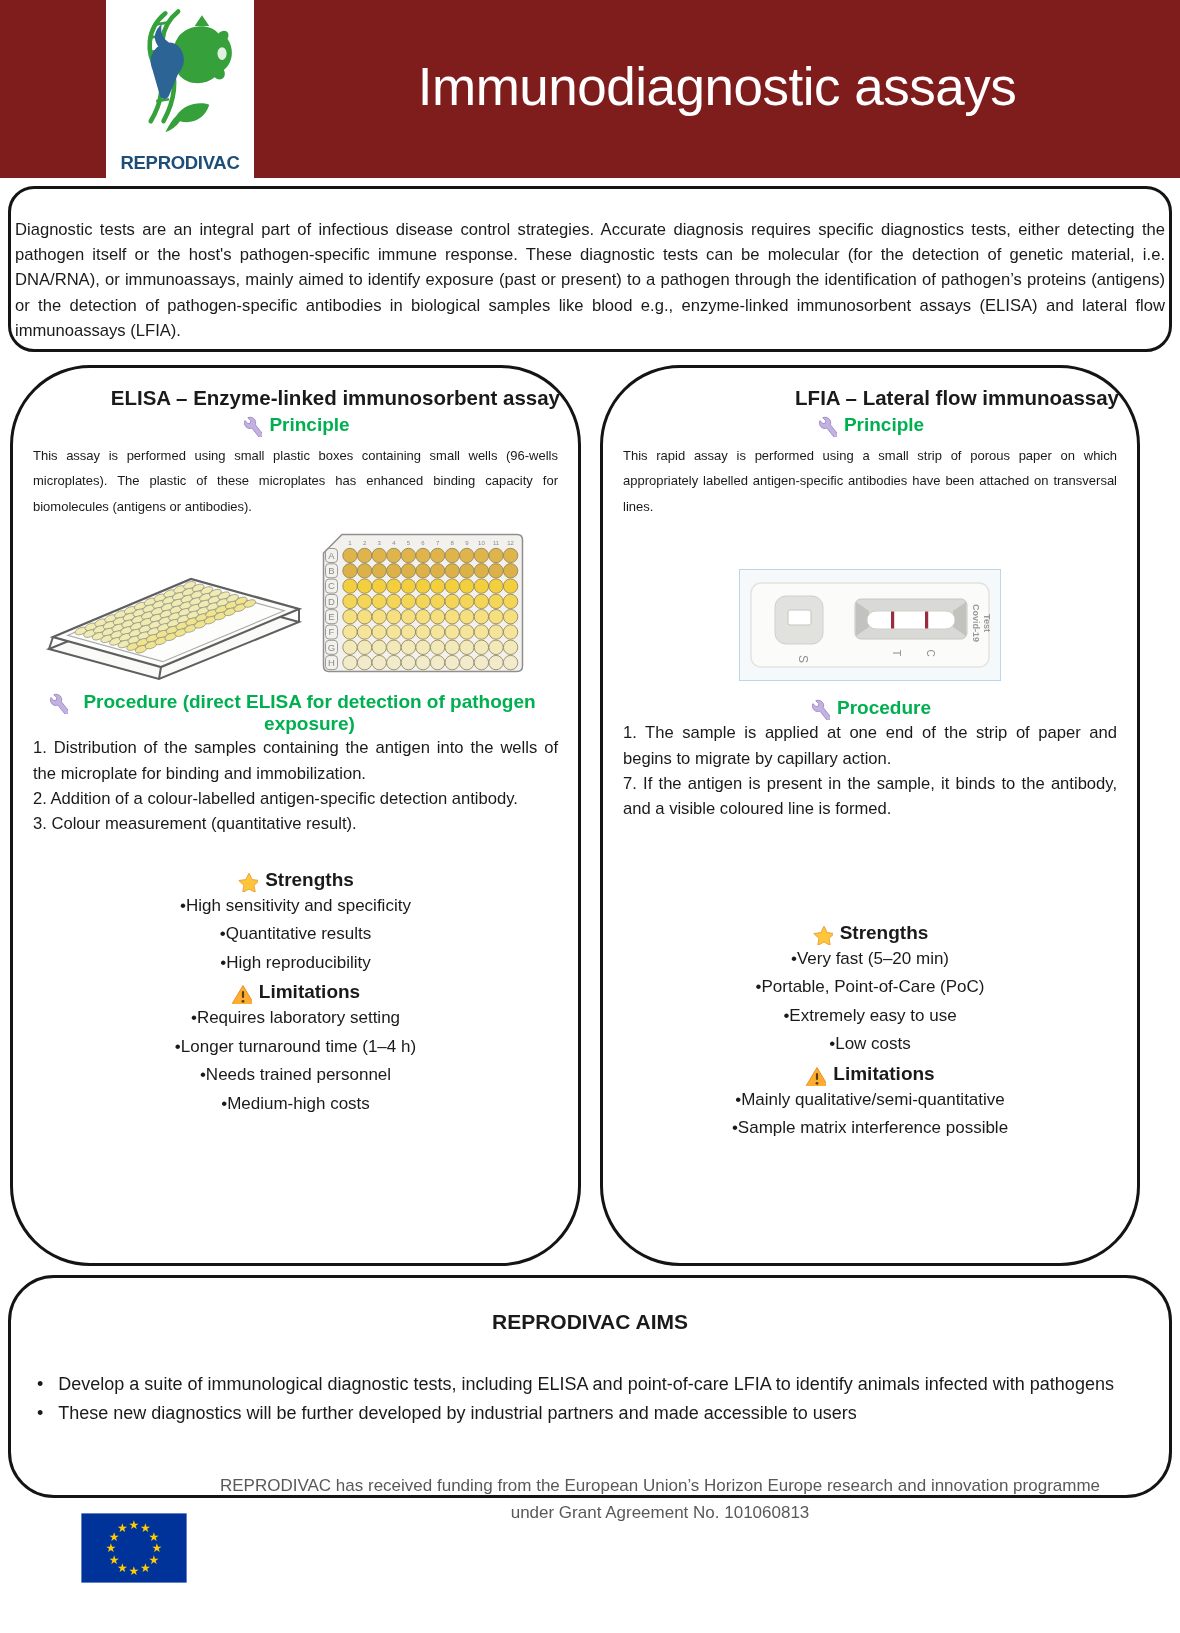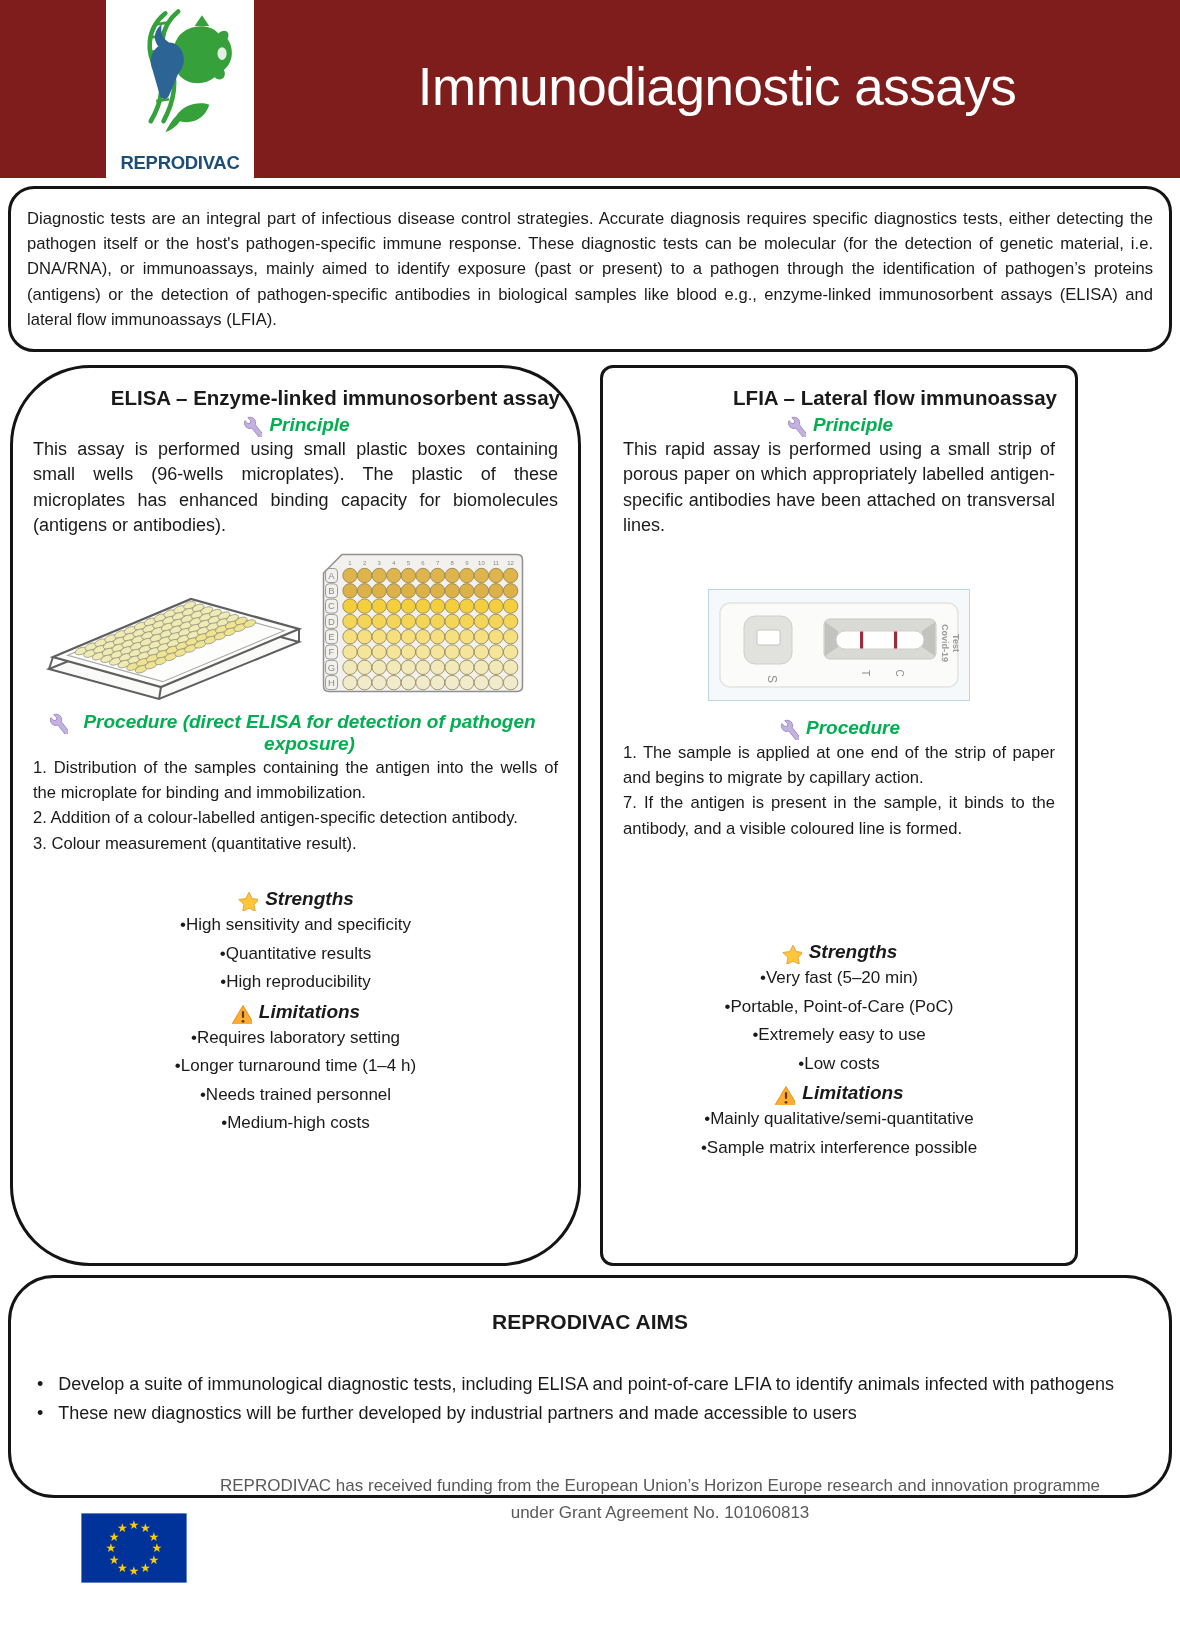--- a/index.html
+++ b/index.html
@@ -12,33 +12,33 @@
             display:flex;flex-direction:column;align-items:center;}
   .logo-art{width:116px;height:128px;margin-top:6px;}
   .logo-text{font-size:18.5px;font-weight:800;color:#1C4E79;letter-spacing:-0.3px;margin-top:18px;}
   .header-title{position:absolute;left:254px;top:0;right:0;height:172px;display:flex;
                 align-items:center;justify-content:center;color:#fff;font-size:53px;
                 font-weight:400;letter-spacing:-0.5px;}
 
   
   .rbox{position:absolute;border:3px solid #141414;background:#fff;box-sizing:border-box;}
   .intro-box{left:8px;top:186px;width:1164px;height:166px;border-radius:26px;
-             padding:6px 16px;display:flex;align-items:center;}
+             padding:6px 4px;display:flex;align-items:flex-end;}
   .intro-text{font-size:16.6px;line-height:25.2px;text-align:justify;}
 
   .panel{border-radius:80px;padding:14px 18px 0;}
   .panel-elisa{left:10px;top:365px;width:571px;height:901px;}
-  .panel-lfia{left:600px;top:365px;width:478px;height:901px;border-radius:13px;}
+  .panel-lfia{left:600px;top:365px;width:540px;height:901px;}
   .panel-title{text-align:right;font-weight:bold;font-size:20.5px;margin-top:4px;}
   .heading{display:flex;justify-content:center;align-items:flex-start;gap:7px;
-           font-size:19px;font-weight:bold;font-style:italic;margin-top:4px;}
+           font-size:19px;font-weight:bold;margin-top:4px;}
   .heading.green{color:#00B050;}
   .heading .htext{max-width:470px;text-align:center;}
   .icon-svg{width:21px;height:21px;flex:0 0 auto;margin-top:2px;}
-  .body-par{font-size:18px;line-height:25.4px;text-align:justify;margin-top:0;padding:0 2px;}
+  .body-par{font-size:13px;line-height:25.4px;text-align:justify;margin-top:6px;padding:0 2px;}
   .proc-item{font-size:16.6px;line-height:25.4px;padding:0 2px;}
   .proc-item.justify{text-align:justify;}
   .bullet-line{text-align:center;font-size:17px;line-height:28.5px;}
   .images-row{display:flex;margin-top:12px;height:156px;}
   .plate-3d{width:265px;height:140px;margin-left:10px;margin-top:14px;}
   .plate-top{width:202px;height:140px;margin-left:16px;margin-top:2px;}
   .cassette-wrap{margin:50px auto 0;width:262px;height:112px;}
   .elisa-strengths{margin-top:32px;}
   .lfia-strengths{margin-top:100px;}
   .lfia-proc{margin-top:16px;}

